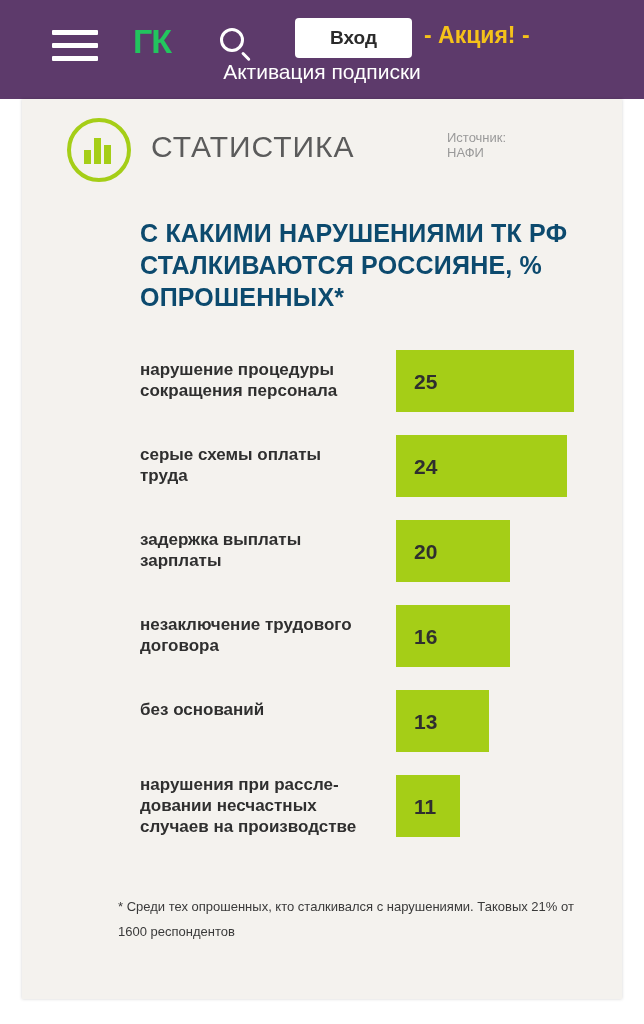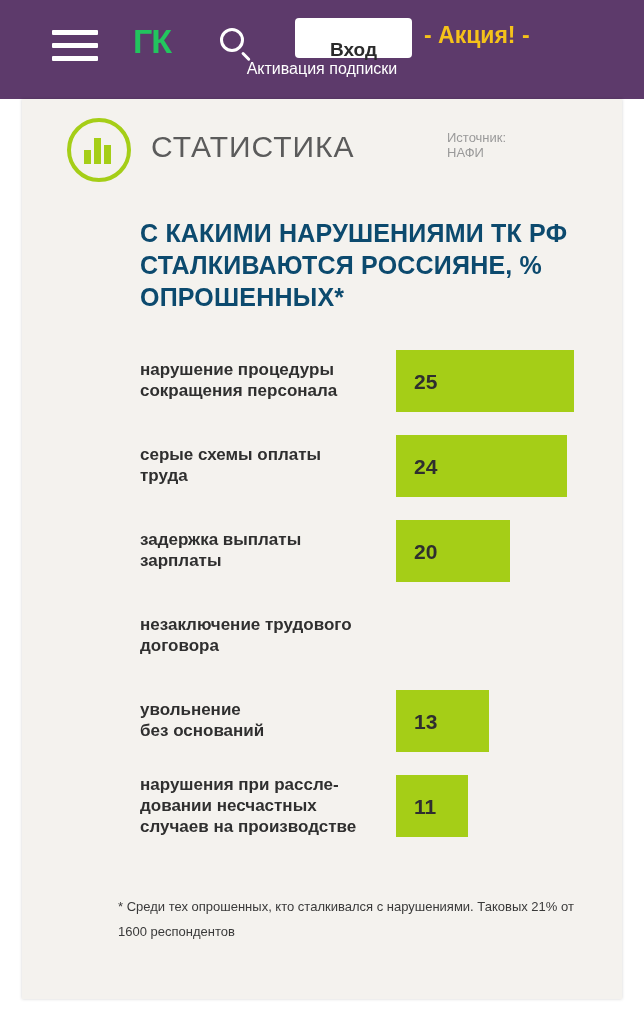--- a/index.html
+++ b/index.html
@@ -89,42 +89,42 @@
     background: #ffffff;
     border: none;
     border-radius: 4px;
     color: #2b2b2b;
     font-size: 19px;
     font-weight: bold;
     font-family: "Liberation Sans", sans-serif;
     cursor: pointer;
     line-height: 40px;
     text-align: center;
-    padding: 12px;
+    padding: 0;
   }
 
   .promo {
     position: absolute;
     left: 424px;
     top: 22px;
     color: #f5c21a;
     font-size: 23px;
     font-weight: bold;
     white-space: nowrap;
     cursor: pointer;
   }
 
   .subscribe-line {
     position: absolute;
     left: 0;
     top: 60px;
     width: 644px;
     text-align: center;
     color: #ffffff;
-    font-size: 16px;
+    font-size: 21px;
     cursor: pointer;
   }
 
   
   .card {
     position: absolute;
     top: 99px;
     left: 22px;
     width: 600px;
     height: 900px;
@@ -326,39 +326,41 @@
       <div class="bar" style="width:114px">
         <span class="value">20</span>
       </div>
     </div>
 
     <div class="row r4">
       <div class="label">
         <div>незаключение трудового</div>
         <div>договора</div>
       </div>
+      <div class="bar" style="width:114px">
+        <span class="value">16</span>
+      </div>
     </div>
 
     <div class="row r5">
       <div class="label">
-        <div>увольнение</div>
         <div>без оснований</div>
       </div>
       <div class="bar" style="width:93px">
         <span class="value">13</span>
       </div>
     </div>
 
     <div class="row r6">
       <div class="label">
         <div>нарушения при рассле-</div>
         <div>довании несчастных</div>
         <div>случаев на производстве</div>
       </div>
-      <div class="bar" style="width:72px">
+      <div class="bar" style="width:64px">
         <span class="value">11</span>
       </div>
     </div>
 
   </div>
 
   <div class="footnote">* Среди тех опрошенных, кто сталкивался с нарушениями. Таковых 21% от 1600 респондентов</div>
 </div>
 
 </body></html>

